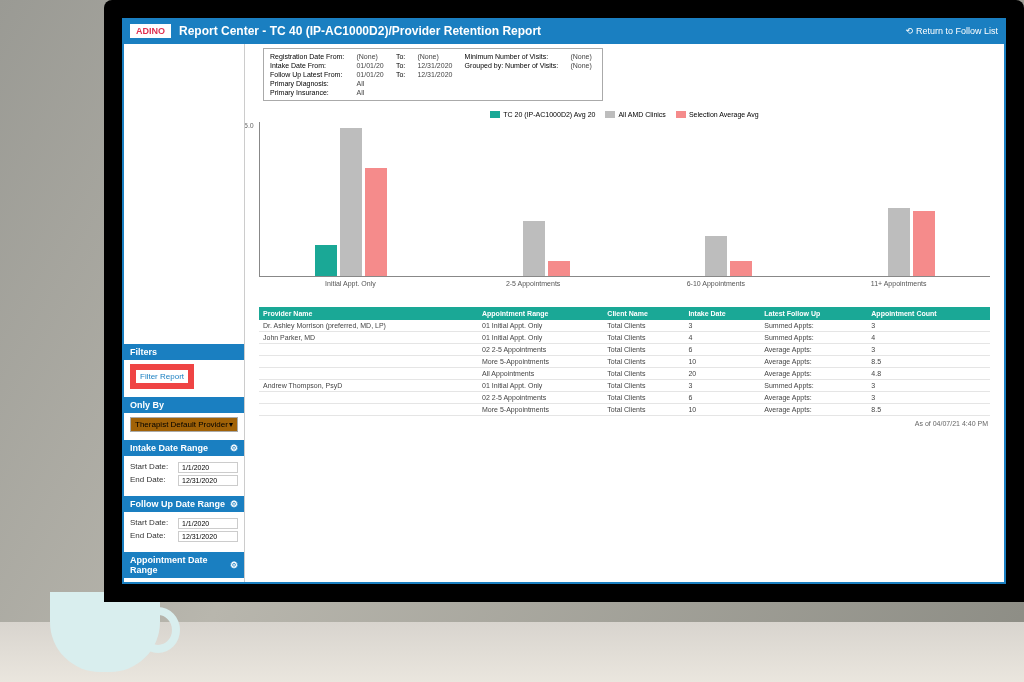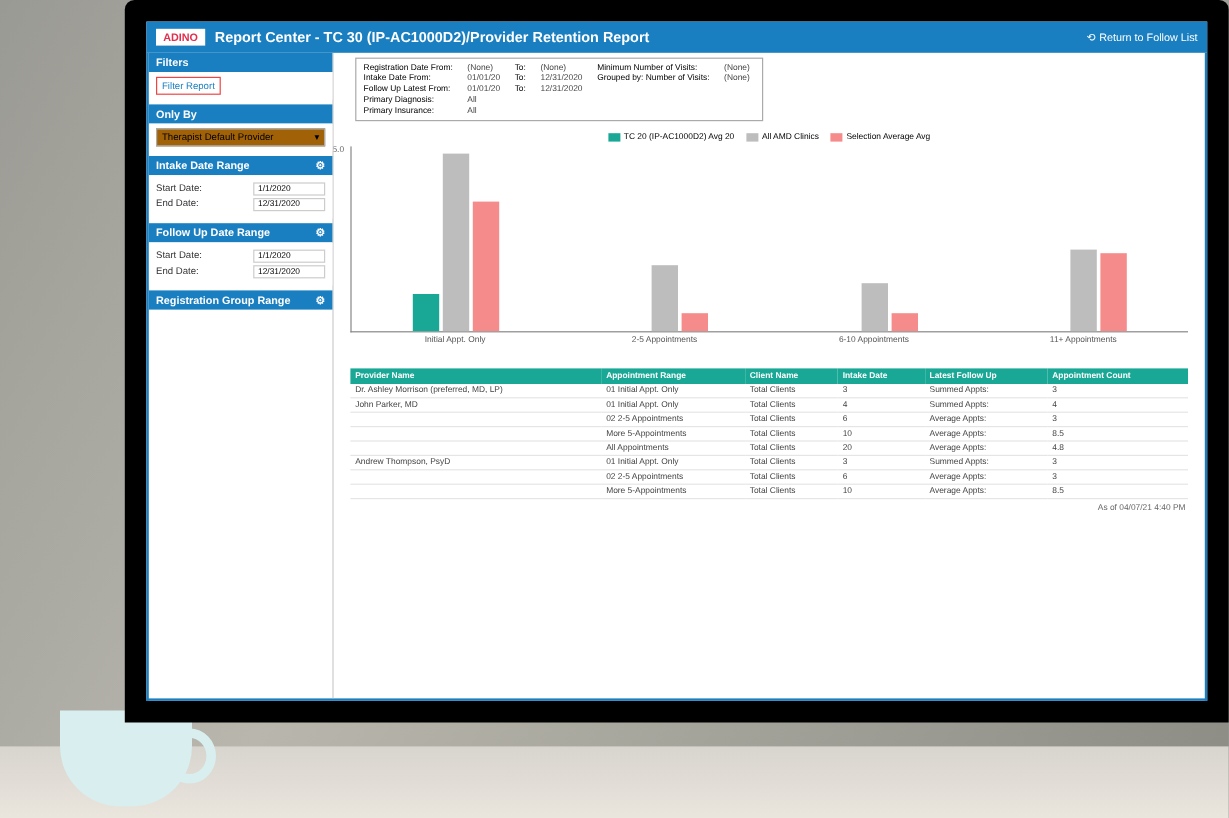--- a/index.html
+++ b/index.html
@@ -36,38 +36,38 @@
     padding: 2px 6px;
     margin-right: 8px;
     font-weight: bold;
     font-size: 9px;
   }
   .topbar-title { font-size: 12px; font-weight: bold; flex: 1; }
   .topbar-link { font-size: 9px; display: flex; align-items: center; gap: 3px; }
   
   
   .main { flex: 1; display: flex; overflow: hidden; border: 2px solid #1a7fc1; border-top: none; }
-  .sidebar { width: 154px; border-right: 1px solid #ccc; display: flex; flex-direction: column; }
+  .sidebar { width: 121px; border-right: 1px solid #ccc; display: flex; flex-direction: column; justify-content: flex-end; }
   .content { flex: 1; display: flex; flex-direction: column; overflow: hidden; padding: 4px 8px; }
   
   
   .panel { margin-bottom: 4px; }
   .panel-header {
     background: #1a7fc1;
     color: #fff;
     padding: 3px 6px;
     font-size: 9px;
     font-weight: bold;
     display: flex;
     justify-content: space-between;
     align-items: center;
   }
   .panel-body { padding: 4px 6px; background: #fff; }
   .filter-btn {
-    border: 1px solid #ef4444;
+    border: 6px solid #ef4444;
     padding: 2px 4px;
     font-size: 8px;
     color: #1a7fc1;
     background: #fff;
   }
   .dropdown {
     width: 100%;
     border: 1px solid #aaa;
     padding: 2px 4px;
     font-size: 8px;
@@ -141,21 +141,21 @@
 
 <div class="wall"></div>
 <div class="desk"></div>
 <div class="cup"></div>
 
 <div class="monitor-frame">
   <div class="screen">
 
     <div class="topbar">
       <div class="logo-box">ADINO</div>
-      <div class="topbar-title">Report Center - TC 30 (IP-AC1000D2)/Provider Retention Report</div>
+      <div class="topbar-title">Report Center - TC 40 (IP-AC1000D2)/Provider Retention Report</div>
       <div class="topbar-link">
         <span>⟲</span>
         <span>Return to Follow List</span>
       </div>
     </div>
 
     <div class="main">
 
       <div class="sidebar">
         <div class="panel">
@@ -204,21 +204,21 @@
             </div>
             <div class="field-row">
               <span class="field-label">End Date:</span>
               <span class="field-val">12/31/2020</span>
             </div>
           </div>
         </div>
 
         <div class="panel">
           <div class="panel-header">
-            <span>Registration Group Range</span>
+            <span>Appointment Date Range</span>
             <span class="gear">⚙</span>
           </div>
         </div>
       </div>
 
       <div class="content">
 
         <div class="params-box">
           <div class="params-grid">
             <span>Registration Date From:</span>

